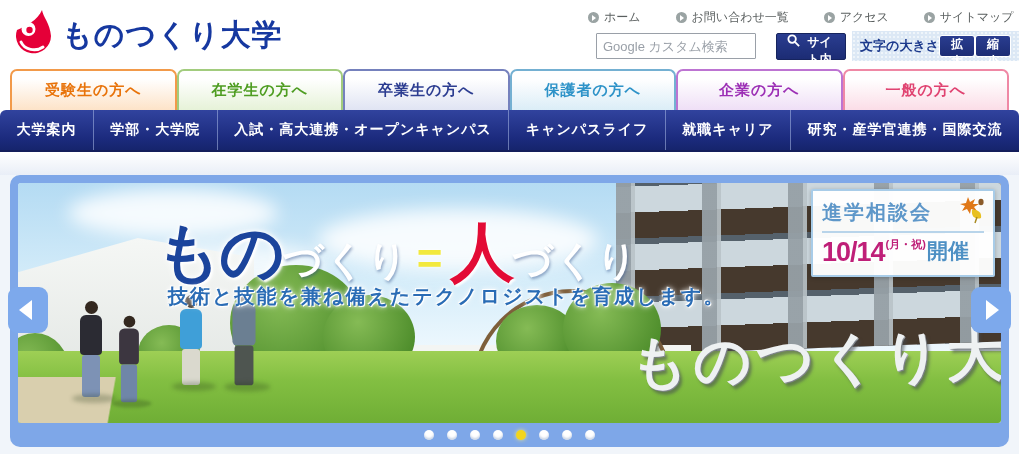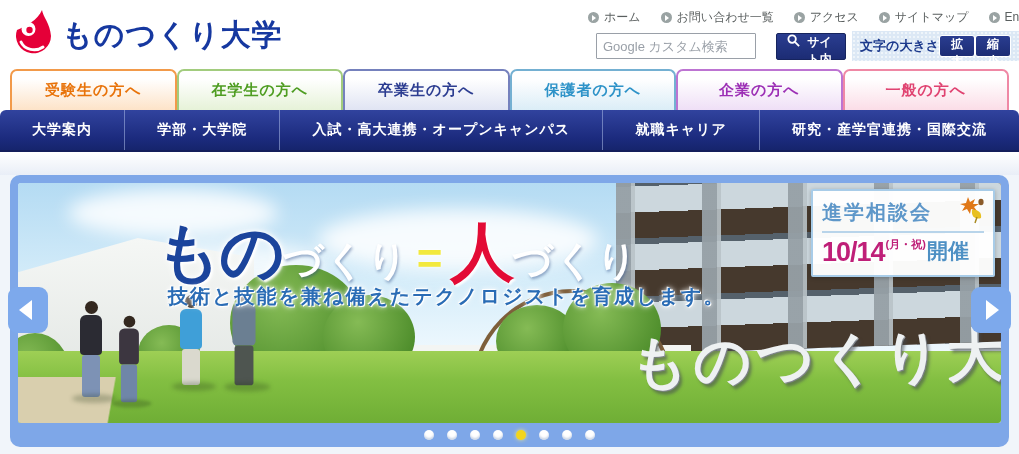--- a/index.html
+++ b/index.html
@@ -2,21 +2,21 @@
 <html><head>
 <meta charset="utf-8">
 <style>
   html,body{margin:0;padding:0;background:#fff;font-family:"Liberation Sans","DejaVu Sans",sans-serif;}
   #app{position:relative;width:1019px;height:454px;overflow:hidden;background:#fff;}
 
   
   .header{position:absolute;left:0;top:0;width:100%;height:68px;background:#fff;}
   .logo{position:absolute;left:12px;top:8px;display:flex;align-items:center;gap:8px;cursor:pointer;}
   .logo-text{font-size:30px;font-weight:800;color:#1638a0;letter-spacing:1px;}
-  .utilnav{position:absolute;left:588px;right:12px;top:7px;height:20px;display:flex;align-items:center;gap:20px;}
+  .utilnav{position:absolute;left:588px;right:12px;top:7px;height:20px;display:flex;align-items:center;gap:35px;}
   .util-link{display:flex;align-items:center;gap:5px;font-size:12px;color:#5a5f5f;cursor:pointer;white-space:nowrap;}
   .util-link.push-right{margin-left:auto;}
   .util-ico{width:11px;height:11px;border-radius:50%;background:#9aa3a3;position:relative;flex:0 0 auto;}
   .util-ico::after{content:"";position:absolute;left:4px;top:3px;border-left:4px solid #fff;border-top:3px solid transparent;border-bottom:3px solid transparent;}
   .searchrow{position:absolute;left:596px;top:31px;right:0;height:30px;display:flex;align-items:center;}
   .search-input{width:146px;height:24px;border:1px solid #9aa0a8;font-size:13px;padding:0 6px;color:#333;border-radius:1px;}
   .search-input::placeholder{color:#9aa0a8;}
   .search-btn{margin-left:20px;height:27px;padding:0 10px;background:linear-gradient(#2a3d90,#1c2c74);color:#fff;border:1px solid #16245e;border-radius:2px;font-size:12px;font-weight:bold;display:flex;align-items:flex-start;gap:4px;cursor:pointer;}
   .fontsize-panel{margin-left:6px;flex:1;height:30px;background:#dce8f5;background-image:radial-gradient(rgba(255,255,255,.55) 1px,transparent 1px);background-size:4px 4px;display:flex;align-items:center;padding:0 8px;}
   .fontsize-label{font-size:13px;font-weight:bold;color:#1d3a8c;white-space:nowrap;}
@@ -164,20 +164,21 @@
       </div>
       <div class="tab" style="--tc: #e04371; --bc: #ef88a5; --tint: #fbdde7;">
         <span>一般の方へ</span>
       </div>
     </div>
 
   <div class="mainnav">
       <div class="nav-item">大学案内</div>
       <div class="nav-item">学部・大学院</div>
       <div class="nav-item">入試・高大連携・オープンキャンパス</div>
+      <div class="nav-item">キャンパスライフ</div>
       <div class="nav-item">就職キャリア</div>
       <div class="nav-item">研究・産学官連携・国際交流</div>
     </div>
   <div class="fade"></div>
   <div class="pagebg"></div>
 
   <div class="carousel">
     <div class="photo">
 
       <div class="sky"></div>

